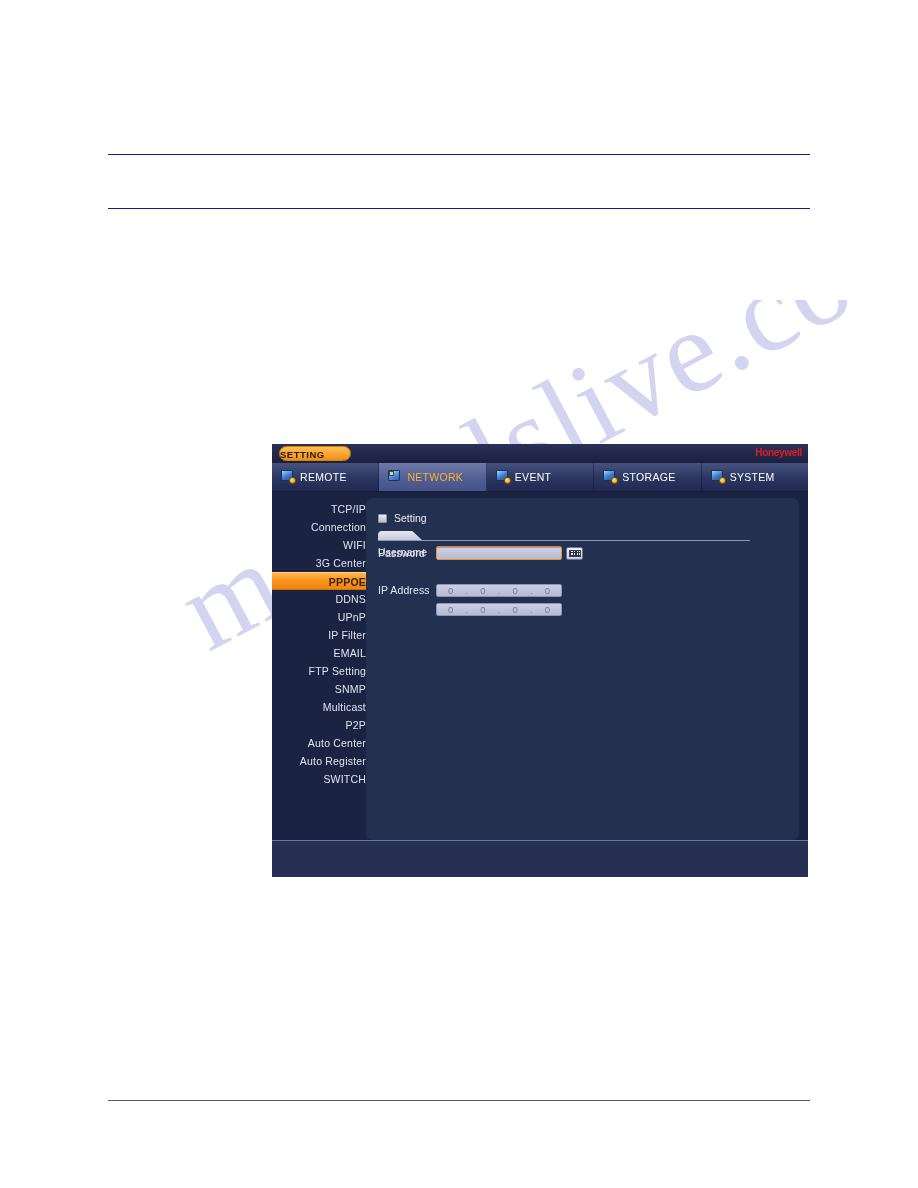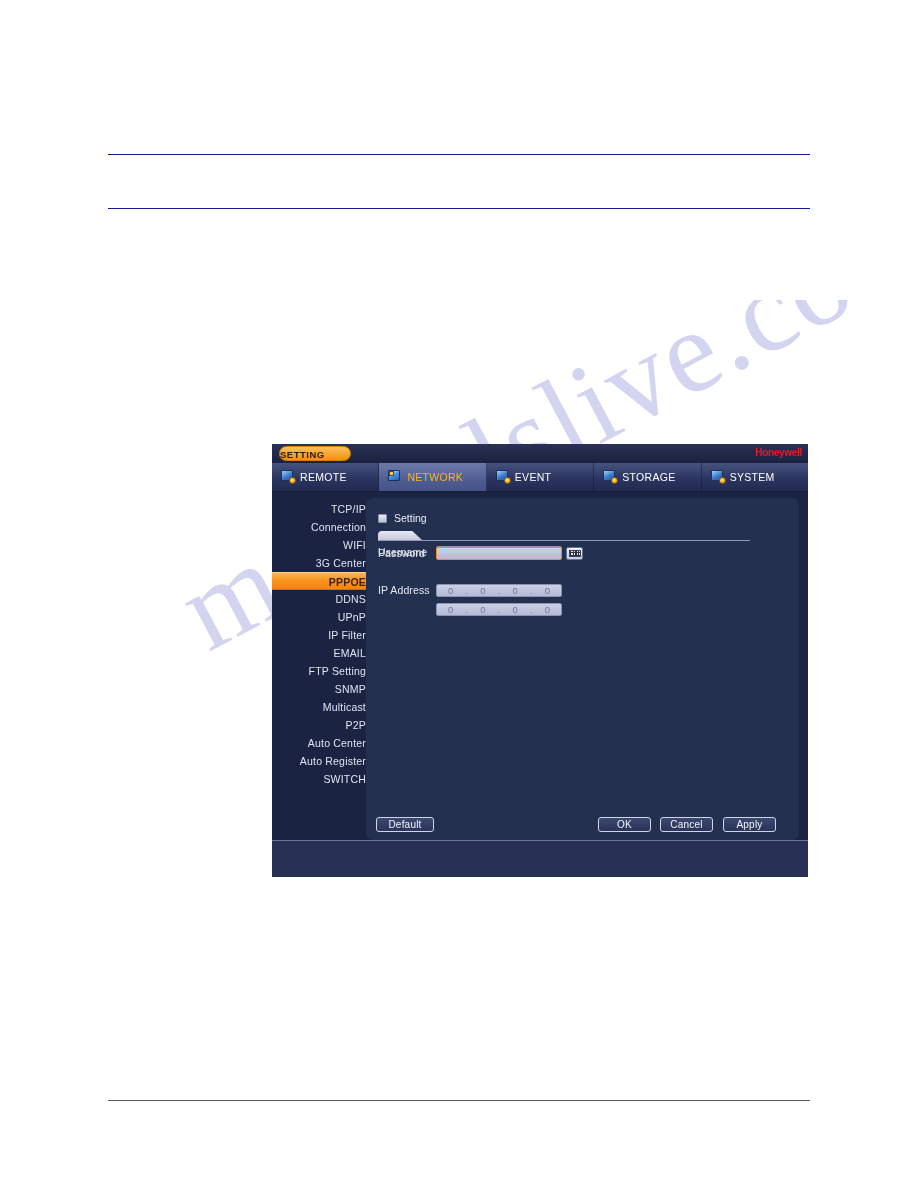--- a/index.html
+++ b/index.html
@@ -485,24 +485,18 @@
           <span class="ip-octet">0</span>
           <span class="ip-dot">.</span>
           <span class="ip-octet">0</span>
           <span class="ip-dot">.</span>
           <span class="ip-octet">0</span>
           <span class="ip-dot">.</span>
           <span class="ip-octet">0</span>
         </span>
       </div>
 
-      <div class="button-row">
-        <div class="dvr-button" id="btn-default">Default</div>
-        <div class="dvr-button" id="btn-ok">OK</div>
-        <div class="dvr-button" id="btn-cancel">Cancel</div>
-        <div class="dvr-button" id="btn-apply">Apply</div>
-      </div>
 
     </div>
   </div>
 
   <div class="dvr-footer"></div>
 </div>
 
 </body></html>

